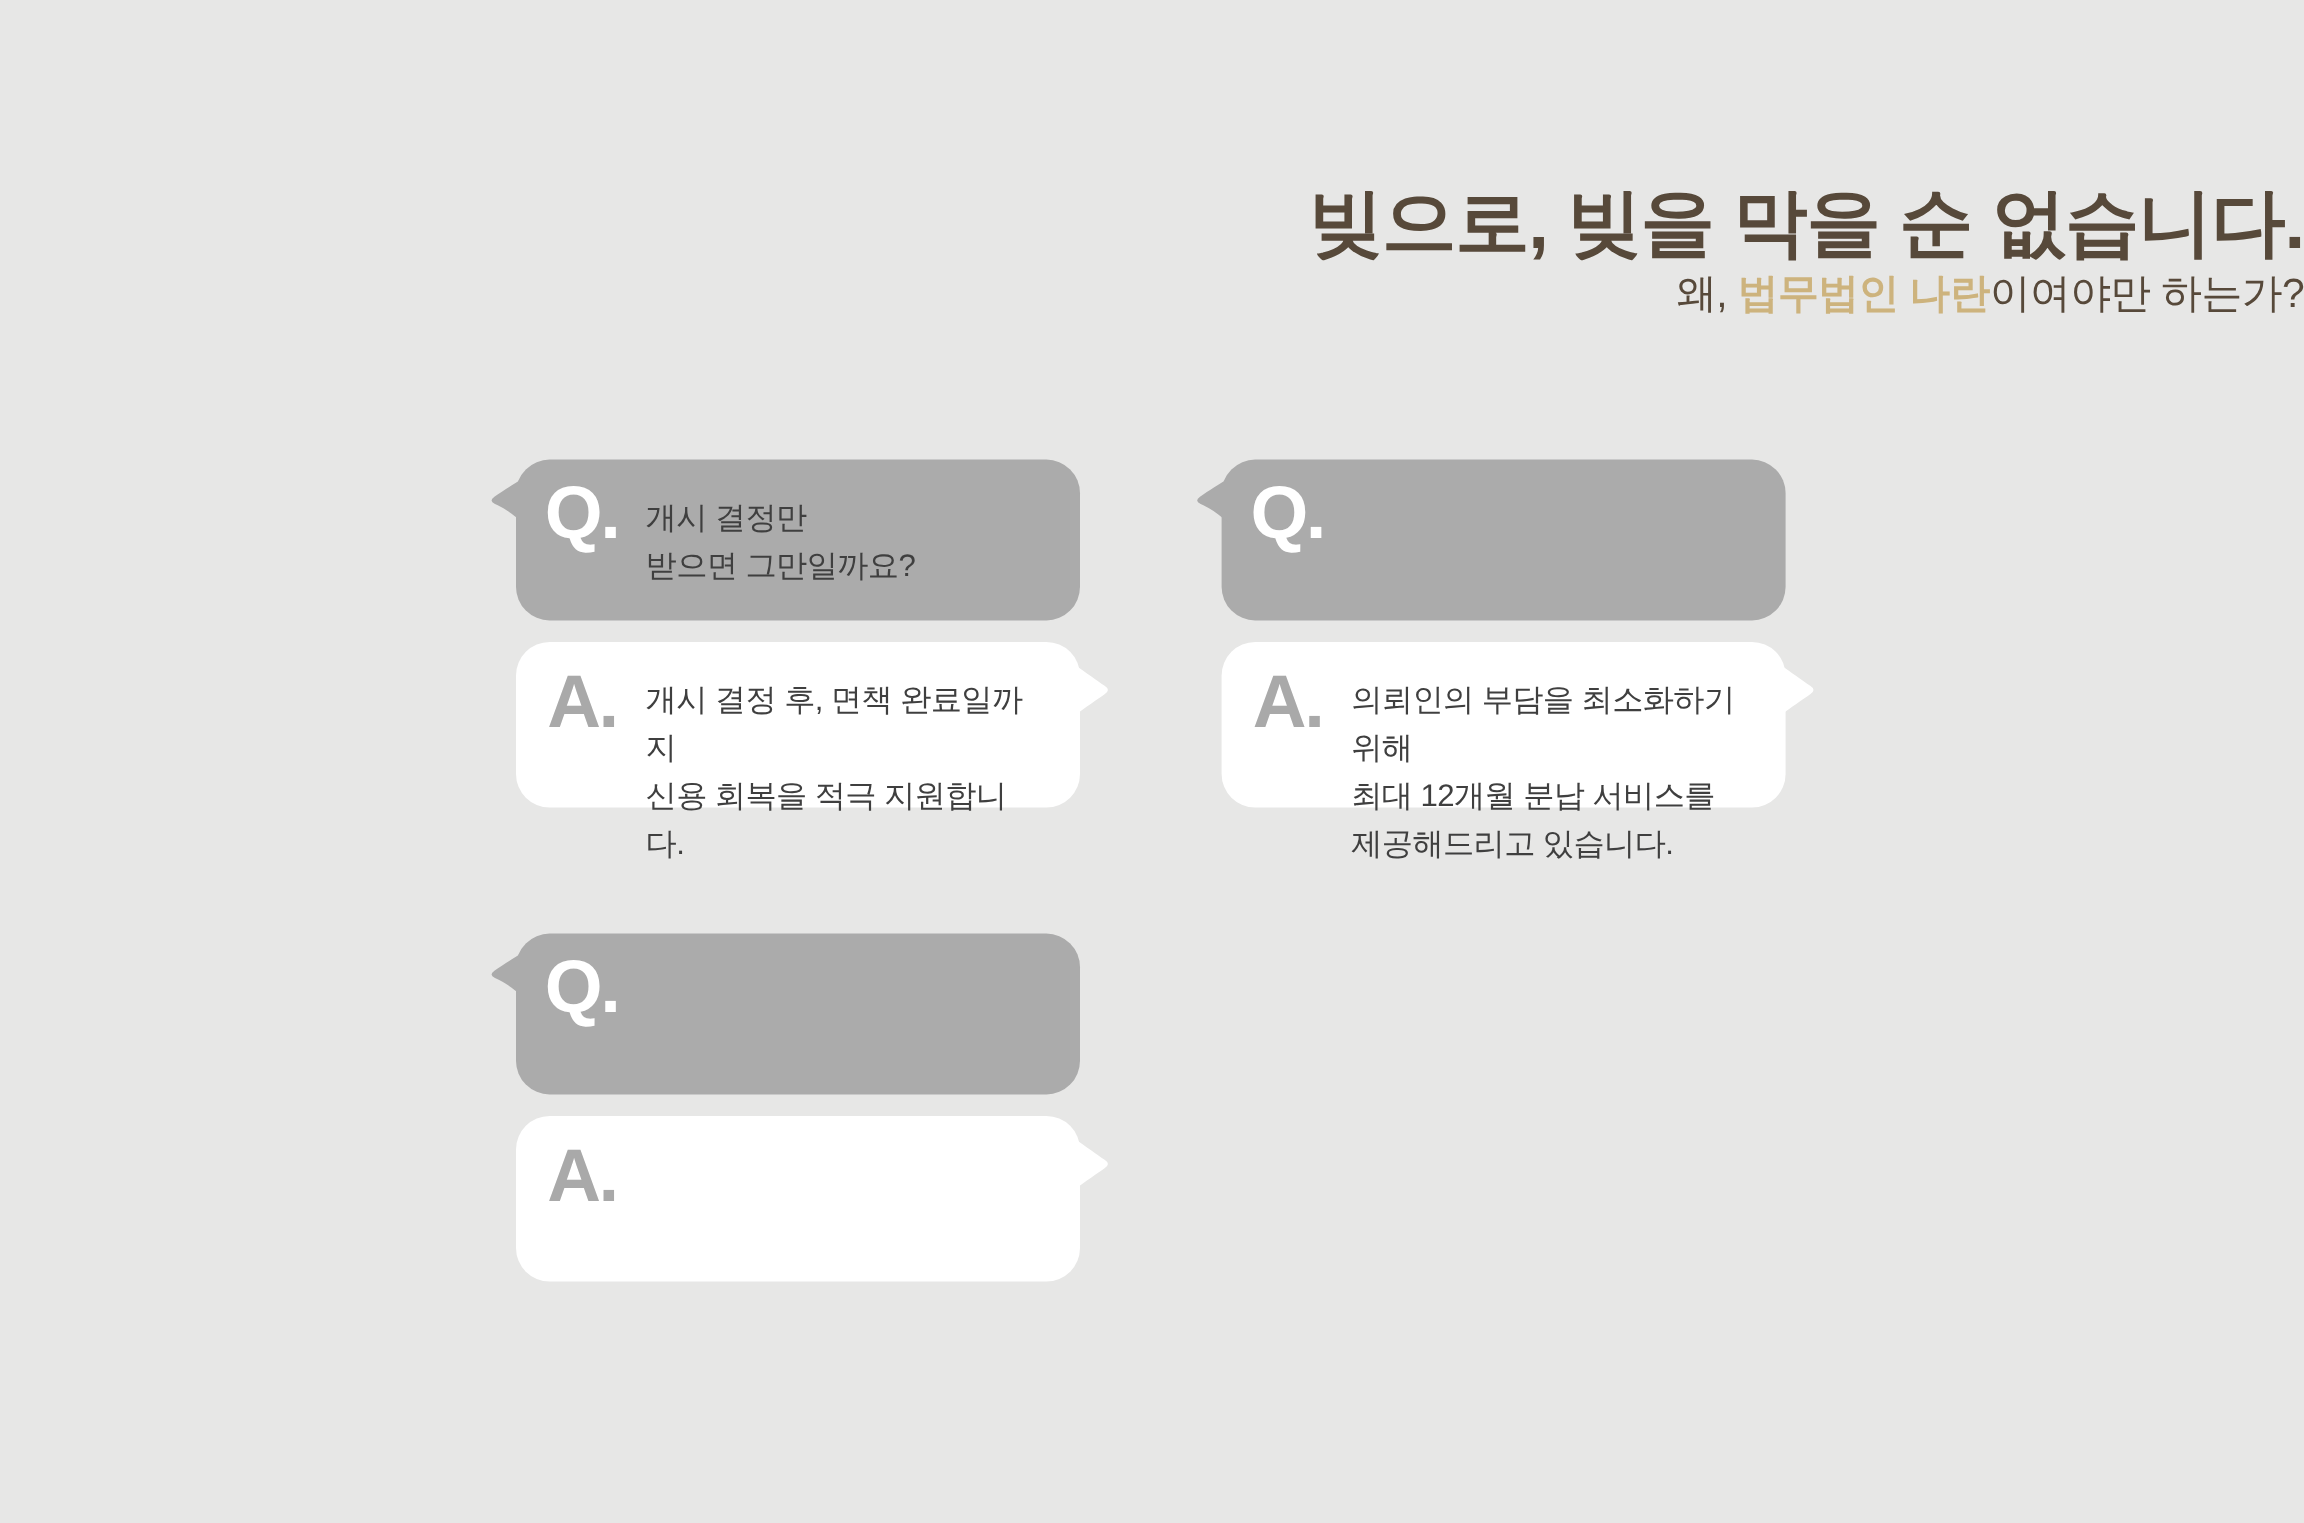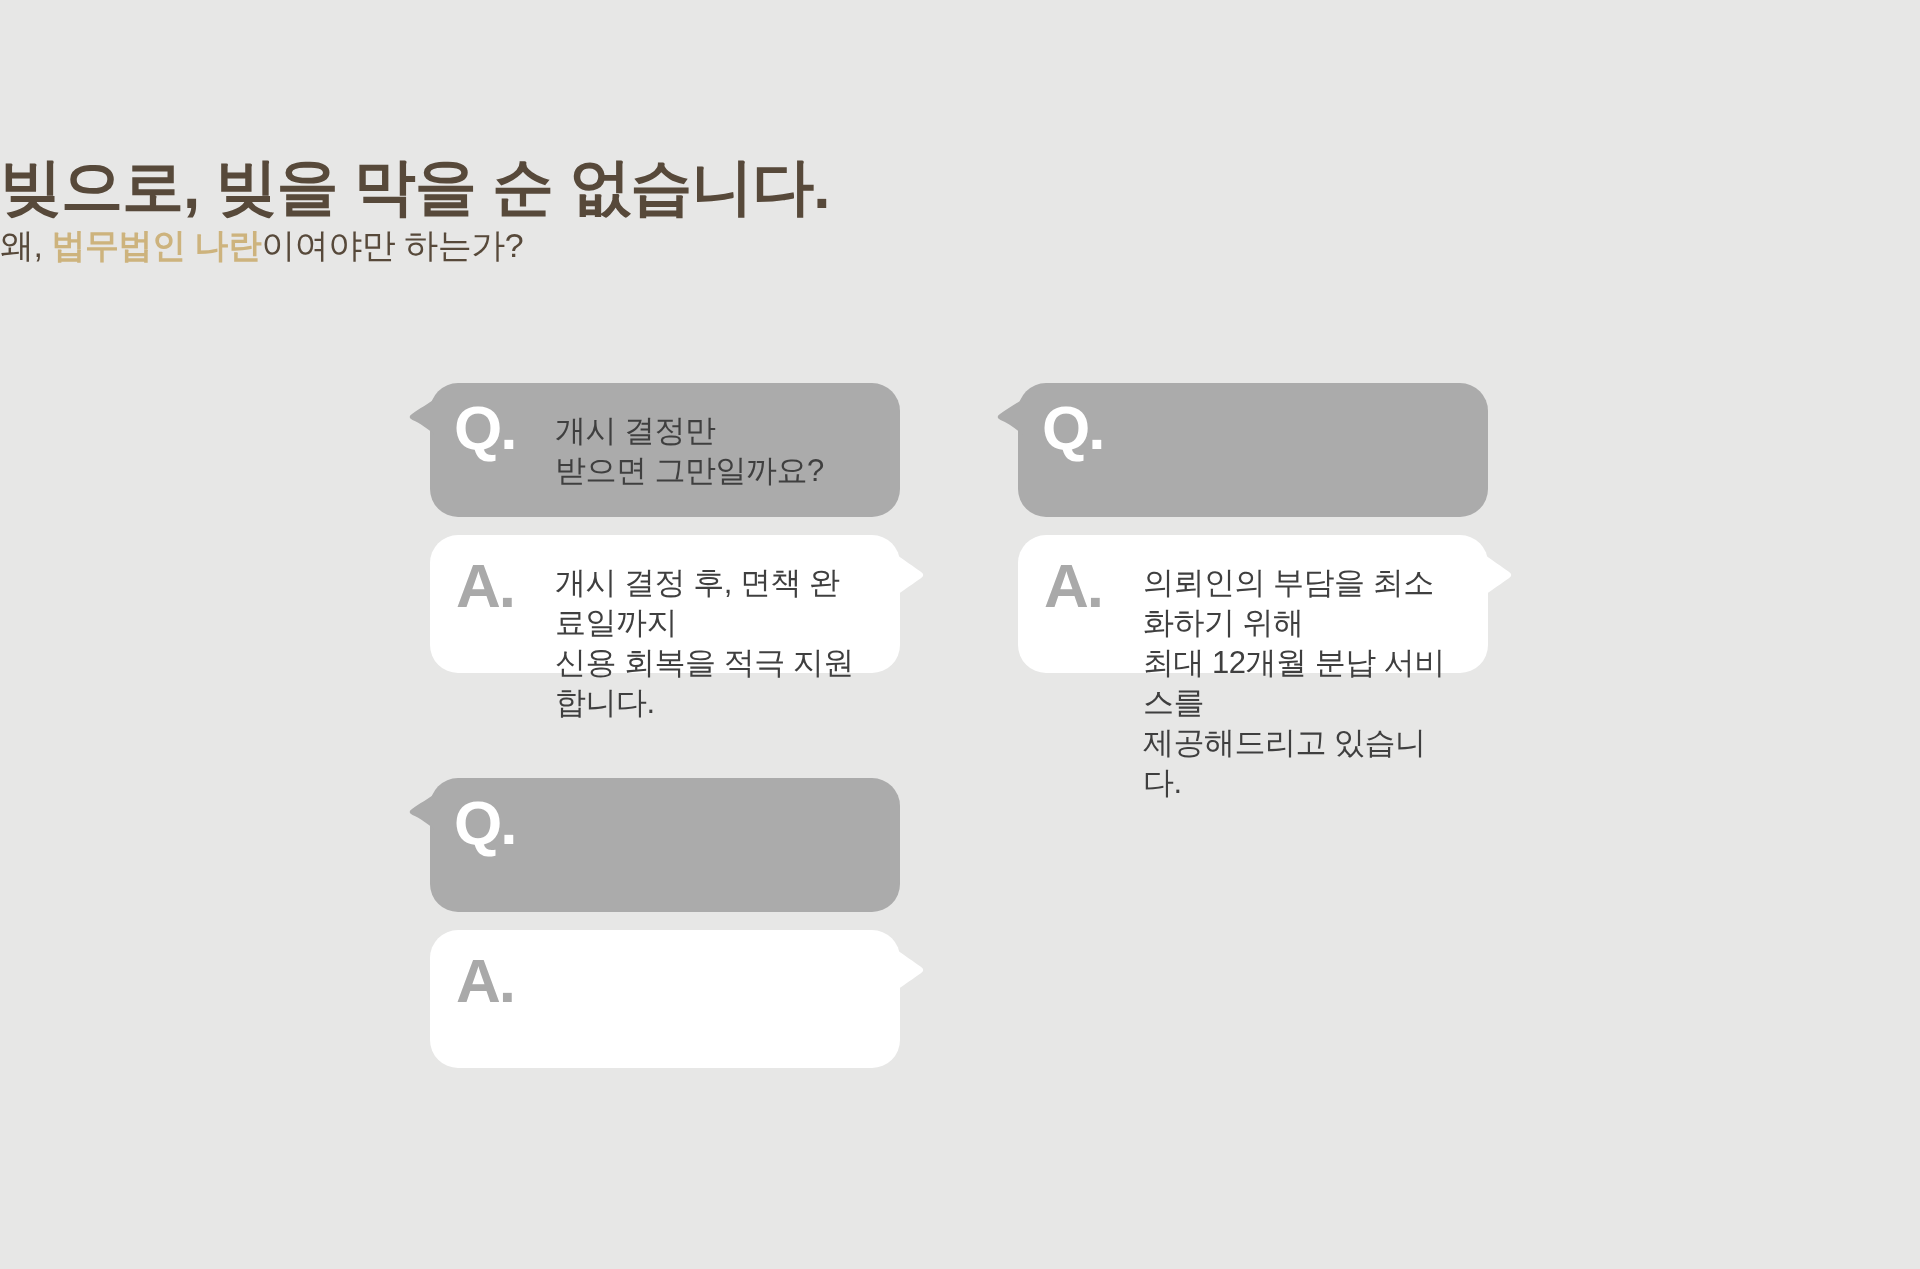--- a/index.html
+++ b/index.html
@@ -16,21 +16,21 @@
     width: 1920px;
     height: 1269px;
   }
 
   
   .header {
     position: absolute;
     left: 0;
     top: 150px;
     width: 1920px;
-    text-align: left;
+    text-align: right;
   }
   .title {
     font-size: 62px;
     line-height: 74px;
     font-weight: 800;
     color: #57493a;
     letter-spacing: -1px;
   }
   .subtitle {
     font-size: 34px;
@@ -67,28 +67,27 @@
     font-size: 62px;
     line-height: 1;
     font-weight: 700;
     flex-shrink: 0;
     width: 84px;
     letter-spacing: -2px;
   }
   .bubble.q .badge { color: #ffffff; }
   .bubble.a .badge { color: #a9a9a9; width: 82px; }
   .btext {
-    font-size: 31px;
+    font-size: 26px;
     line-height: 40px;
     font-weight: 500;
     color: #3f3f3f;
     letter-spacing: -0.5px;
     white-space: pre-line;
     margin-top: 14px;
-    margin-left: 17px;
   }
   .bubble.a .btext { margin-top: 8px; }
 
   .tail {
     position: absolute;
     display: block;
   }
   .tail.left  { left: -21px; top: 16px; }
   .tail.right { right: -25px; top: 20px; }
 

